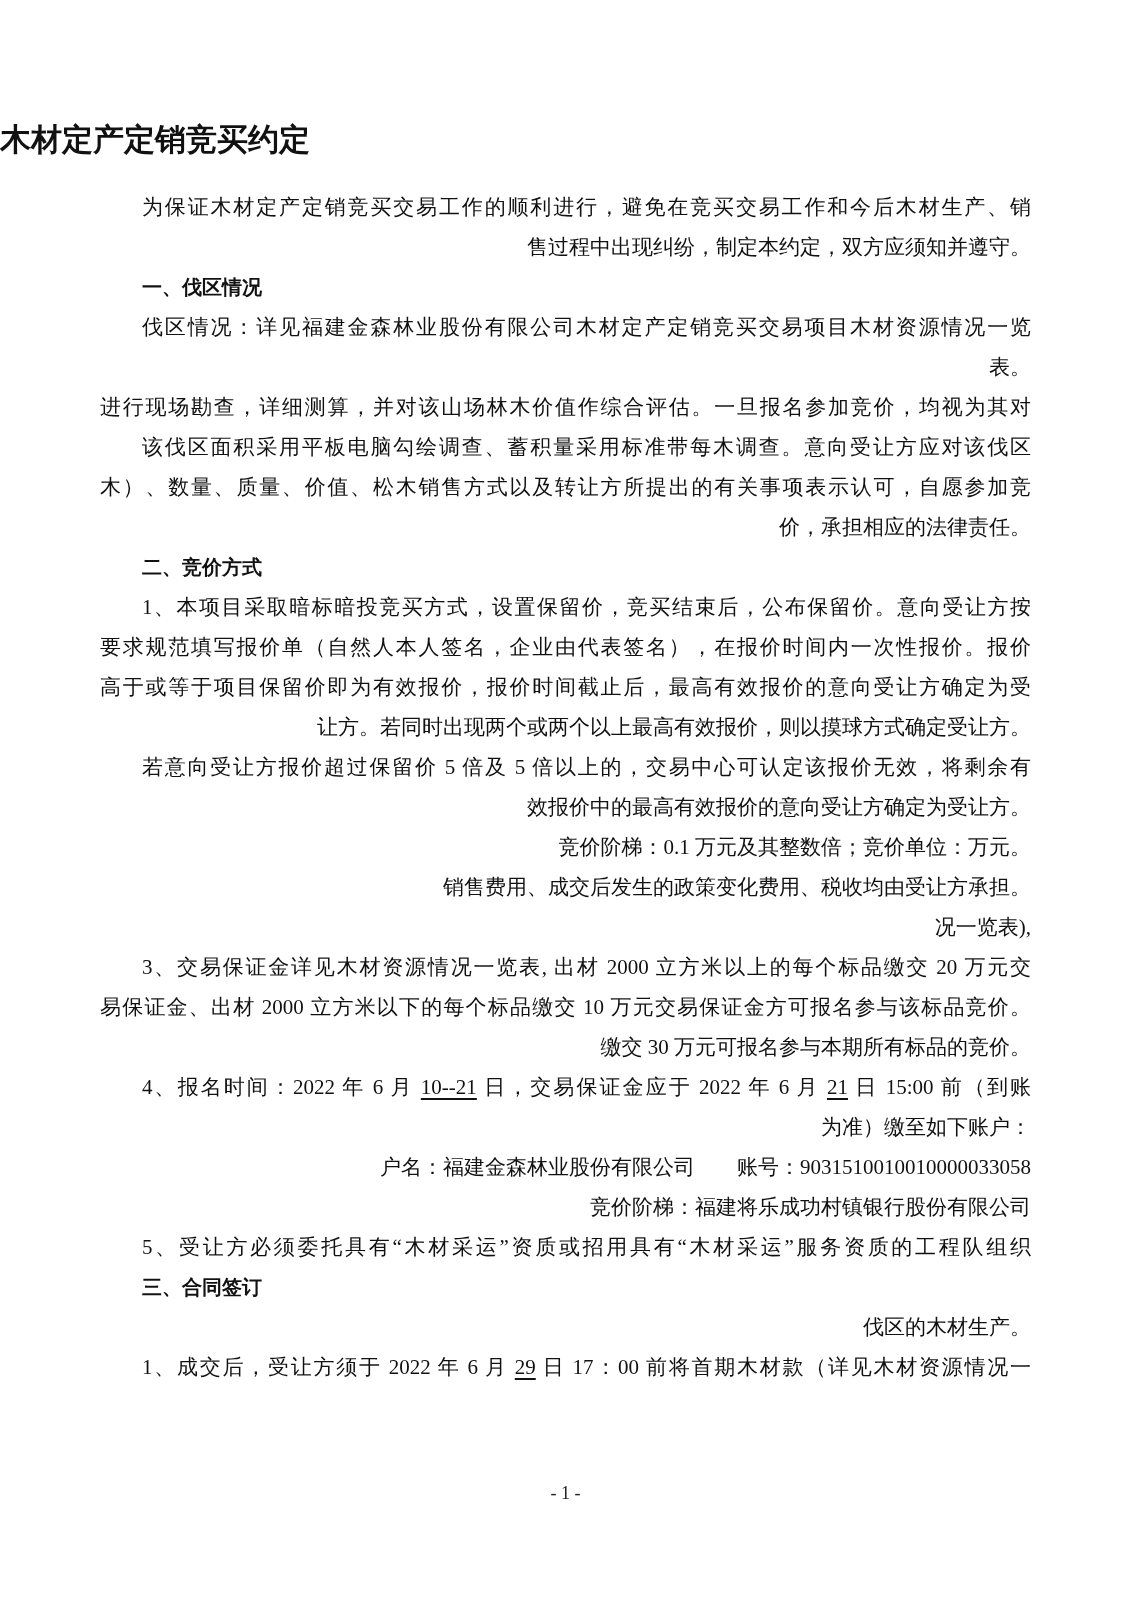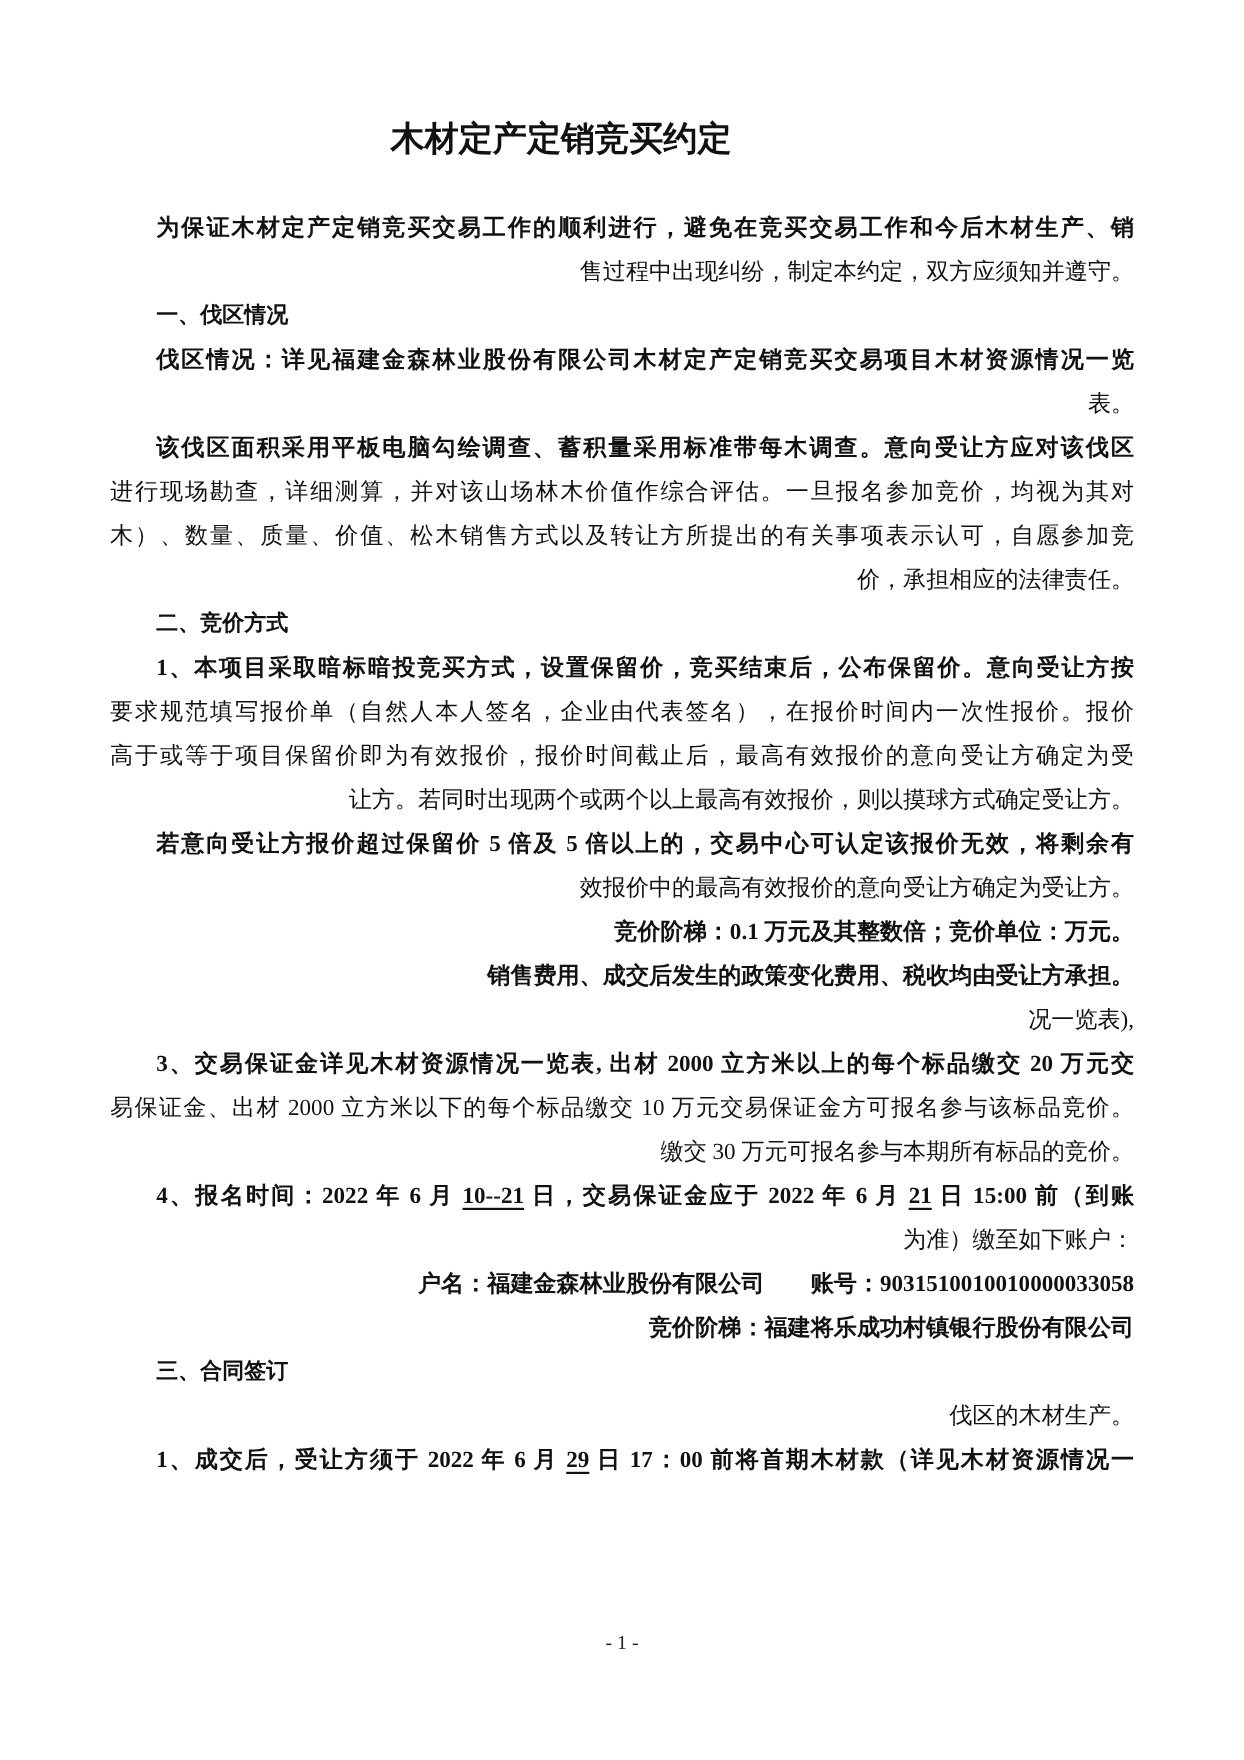--- a/index.html
+++ b/index.html
@@ -7,43 +7,42 @@
     width: 1131px;
     height: 1600px;
     background: #ffffff;
     color: #111111;
     font-family: "Liberation Serif", "DejaVu Serif", serif;
     position: relative;
     overflow: hidden;
   }
   .title {
     position: absolute;
-    top: 101px;
+    top: 115px;
     left: 0;
     width: 1020px;
     height: 50px;
     line-height: 50px;
-    text-align: center;
     font-size: 31px;
     font-weight: bold;
     letter-spacing: 0px;
   }
   .content {
     position: absolute;
     top: 187px;
     left: 100px;
     width: 931px;
     font-size: 21px;
   }
   .line {
     height: 40px;
     line-height: 40px;
     text-align: right;
   }
-  .line.ind { padding-left: 42px; font-weight: bold; }
+  .line.ind { padding-left: 42px; }
   .line.j {
     text-align: justify;
     text-align-last: justify;
   }
   .line.h {
     font-family: "Liberation Sans", "DejaVu Sans", sans-serif;
     font-weight: bold;
     font-size: 20px;
     text-align: left;
     text-align-last: left;
@@ -65,39 +64,40 @@
 <body>
 
 <div class="title">木材定产定销竞买约定</div>
 
 <div class="content">
   <div class="line ind j">为保证木材定产定销竞买交易工作的顺利进行，避免在竞买交易工作和今后木材生产、销</div>
   <div class="line">售过程中出现纠纷，制定本约定，双方应须知并遵守。</div>
   <div class="line ind h">一、伐区情况</div>
   <div class="line ind j">伐区情况：详见福建金森林业股份有限公司木材定产定销竞买交易项目木材资源情况一览</div>
   <div class="line">表。</div>
+  <div class="line j">进行现场勘查，详细测算，并对该山场林木价值作综合评估。一旦报名参加竞价，均视为其对</div>
   <div class="line ind j">该伐区面积采用平板电脑勾绘调查、蓄积量采用标准带每木调查。意向受让方应对该伐区</div>
-  <div class="line j">进行现场勘查，详细测算，并对该山场林木价值作综合评估。一旦报名参加竞价，均视为其对</div>
   <div class="line j">木）、数量、质量、价值、松木销售方式以及转让方所提出的有关事项表示认可，自愿参加竞</div>
   <div class="line">价，承担相应的法律责任。</div>
   <div class="line ind h">二、竞价方式</div>
   <div class="line ind j">1、本项目采取暗标暗投竞买方式，设置保留价，竞买结束后，公布保留价。意向受让方按</div>
   <div class="line j">要求规范填写报价单（自然人本人签名，企业由代表签名），在报价时间内一次性报价。报价</div>
   <div class="line j">高于或等于项目保留价即为有效报价，报价时间截止后，最高有效报价的意向受让方确定为受</div>
   <div class="line">让方。若同时出现两个或两个以上最高有效报价，则以摸球方式确定受让方。</div>
   <div class="line ind j">若意向受让方报价超过保留价 5 倍及 5 倍以上的，交易中心可认定该报价无效，将剩余有</div>
   <div class="line">效报价中的最高有效报价的意向受让方确定为受让方。</div>
   <div class="line ind">竞价阶梯：0.1 万元及其整数倍；竞价单位：万元。</div>
   <div class="line ind">销售费用、成交后发生的政策变化费用、税收均由受让方承担。</div>
   <div class="line">况一览表),</div>
   <div class="line ind j">3、交易保证金详见木材资源情况一览表, 出材 2000 立方米以上的每个标品缴交 20 万元交</div>
   <div class="line j">易保证金、出材 2000 立方米以下的每个标品缴交 10 万元交易保证金方可报名参与该标品竞价。</div>
   <div class="line">缴交 30 万元可报名参与本期所有标品的竞价。</div>
   <div class="line ind j"><span>4、报名时间：2022 年 6 月 </span><span class="u">10--21</span><span> 日，交易保证金应于 2022 年 6 月 </span><span class="u">21</span><span> 日 15:00 前（到账</span></div>
   <div class="line">为准）缴至如下账户：</div>
   <div class="line ind">户名：福建金森林业股份有限公司　　账号：9031510010010000033058</div>
   <div class="line ind">竞价阶梯：福建将乐成功村镇银行股份有限公司</div>
+  <div class="line ind j">5、受让方必须委托具有“木材采运”资质或招用具有“木材采运”服务资质的工程队组织</div>
   <div class="line ind h">三、合同签订</div>
   <div class="line">伐区的木材生产。</div>
   <div class="line ind j"><span>1、成交后，受让方须于 2022 年 6 月 </span><span class="u">29</span><span> 日 17：00 前将首期木材款（详见木材资源情况一</span></div>
 </div>
 
 <div class="footer">- 1 -</div>
 
 </body></html>

